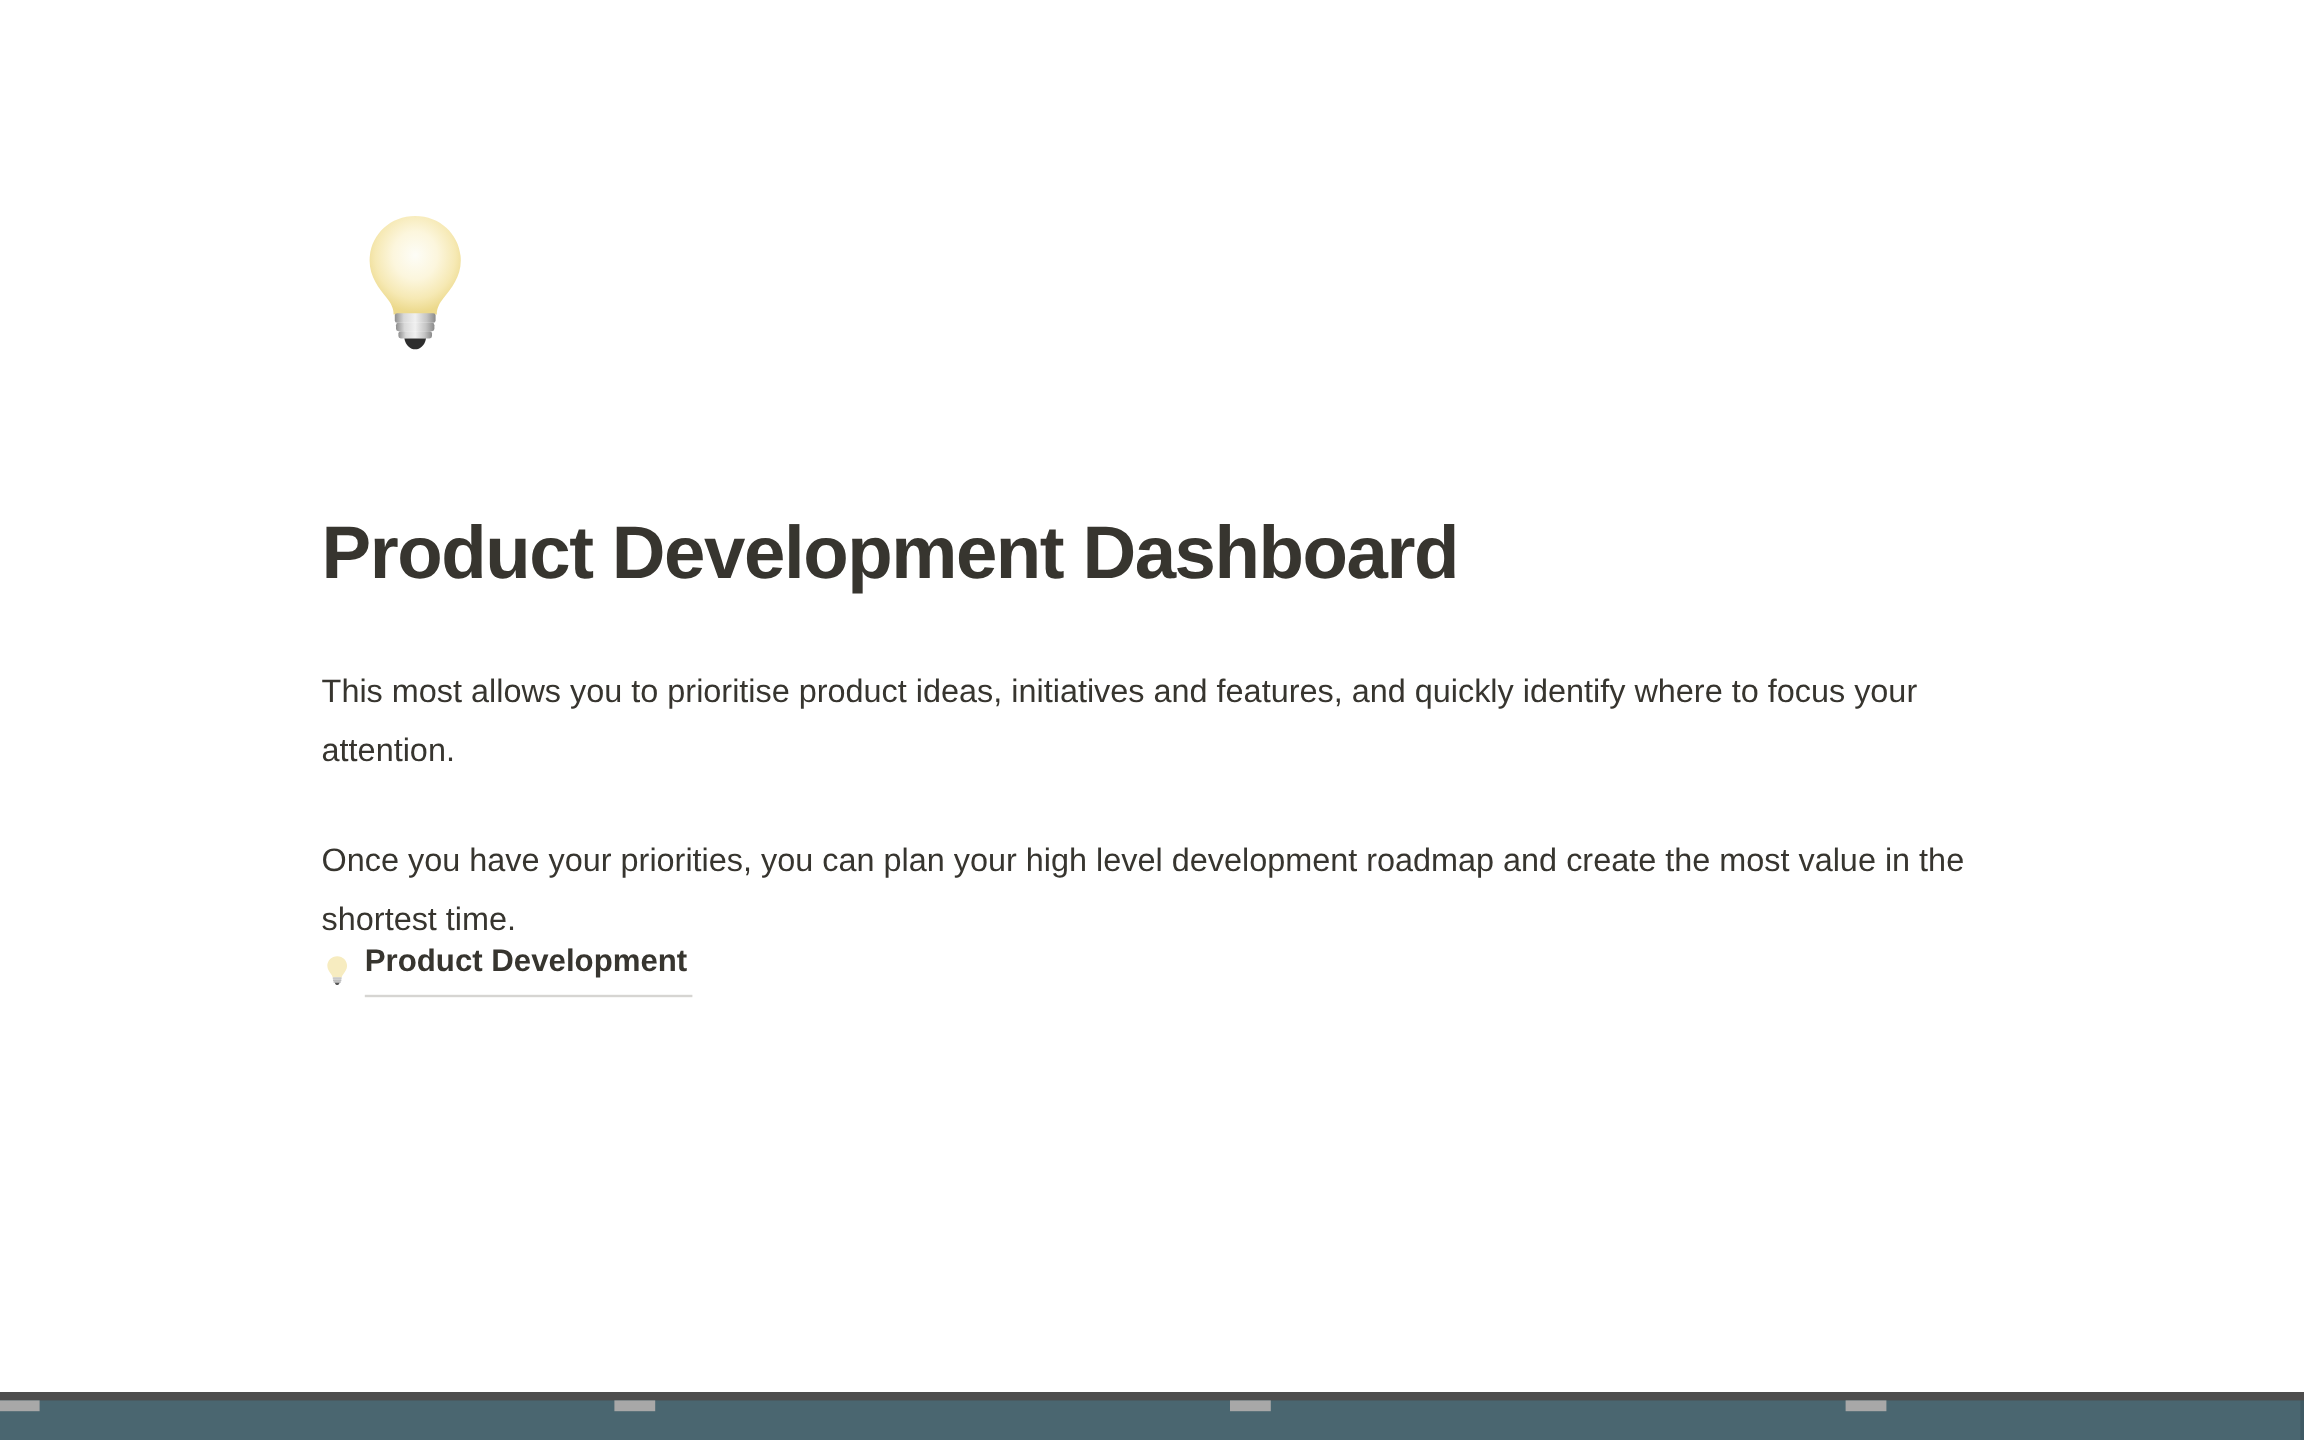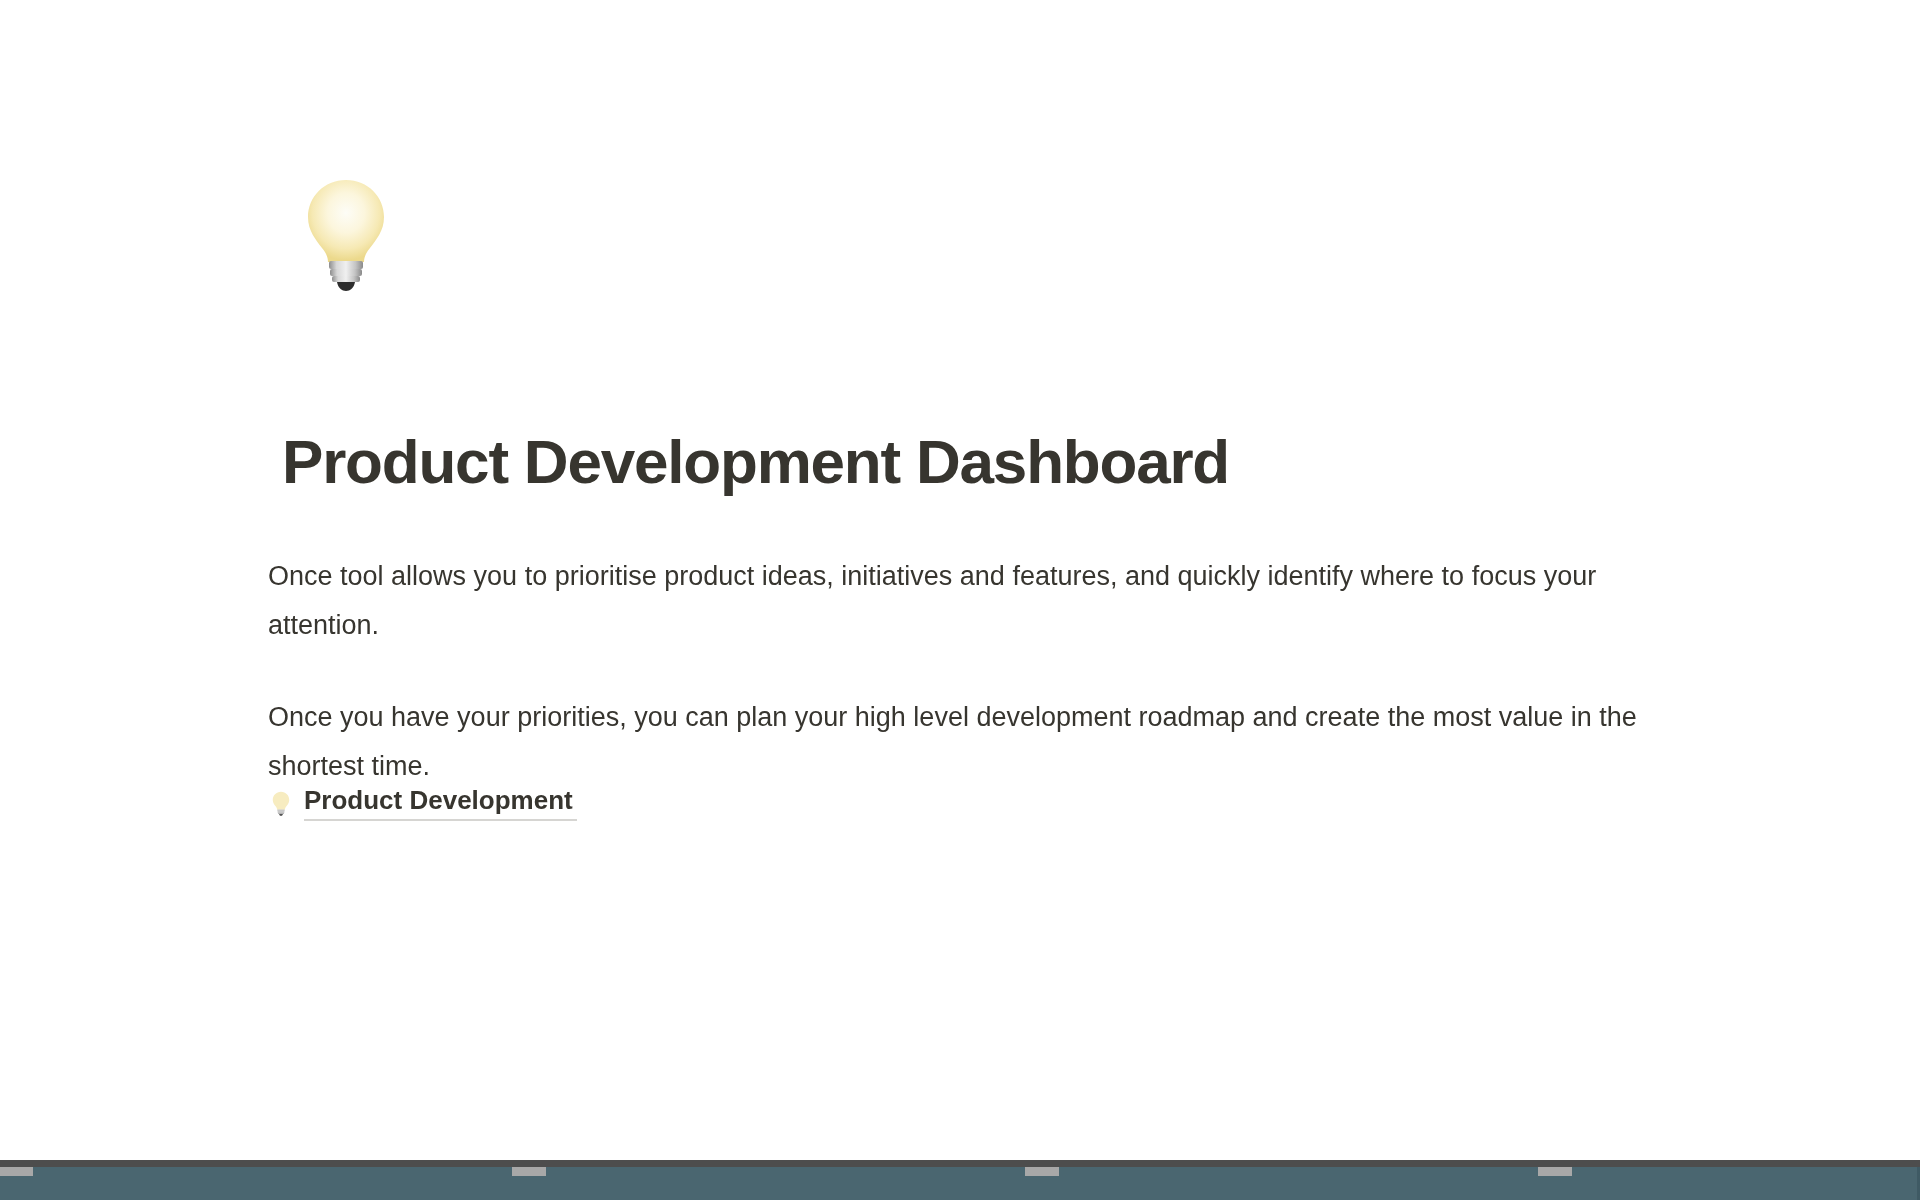--- a/index.html
+++ b/index.html
@@ -42,21 +42,21 @@
     line-height: 120px;
     font-size: 112px;
     font-family: "DejaVu Sans", sans-serif;
     user-select: none;
   }
   .page-icon svg { display: block; }
 
   
   .page-title {
     position: absolute;
-    left: 282px;
+    left: 268px;
     top: 427px;
     width: 1430px;
     margin: 0;
     font-size: 62px;
     line-height: 1.12;
     font-weight: bold;
     letter-spacing: -1.2px;
     color: #37352f;
     white-space: nowrap;
   }
@@ -95,21 +95,21 @@
     user-select: none;
   }
   .link-emoji svg { display: block; margin-top: 4px; }
   .page-link {
     font-size: 26px;
     line-height: 34px;
     font-weight: bold;
     color: #37352f;
     text-decoration: none;
     border-bottom: 2px solid #d6d5d2;
-    padding: 0 4px 2px 0;
+    padding: 0 4px 12px 0;
     cursor: pointer;
   }
 
   
   .bottom-chrome {
     position: absolute;
     left: 0;
     top: 1160px;
     width: 1920px;
     height: 40px;
@@ -160,21 +160,21 @@
       <rect x="43" y="89" width="34" height="8" rx="2" fill="url(#baseMetal)"></rect>
       <rect x="44" y="97" width="32" height="7" rx="2" fill="url(#baseMetal)"></rect>
       <rect x="46" y="104" width="28" height="6" rx="2" fill="url(#baseMetal)"></rect>
       <path d="M51 110 h18 c-1 6 -5 9 -9 9 s-8 -3 -9 -9 z" fill="#2d2d2d"></path>
     </svg>
   </div>
 
   <h1 class="page-title">Product Development Dashboard</h1>
 
   <div class="body-block para-1">
-    <p class="para">Once tool allows you to prioritise product ideas, initiatives and features, and quickly identify where to focus your attention.</p>
+    <p class="para">This most allows you to prioritise product ideas, initiatives and features, and quickly identify where to focus your attention.</p>
   </div>
 
   <div class="body-block para-2">
     <p class="para">Once you have your priorities, you can plan your high level development roadmap and create the most value in the shortest time.</p>
   </div>
 
   <div class="link-row">
     <span class="link-emoji">
       <svg width="26" height="28" viewBox="0 0 120 128" aria-hidden="true">
         <path d="M60 8 C38 8 22 25 22 45 c0 14 8 23 14 31 c4 5 6 9 6 14 h36 c0-5 2-9 6-14 c6-8 14-17 14-31 C98 25 82 8 60 8 z" fill="#f7ecc0"></path>

